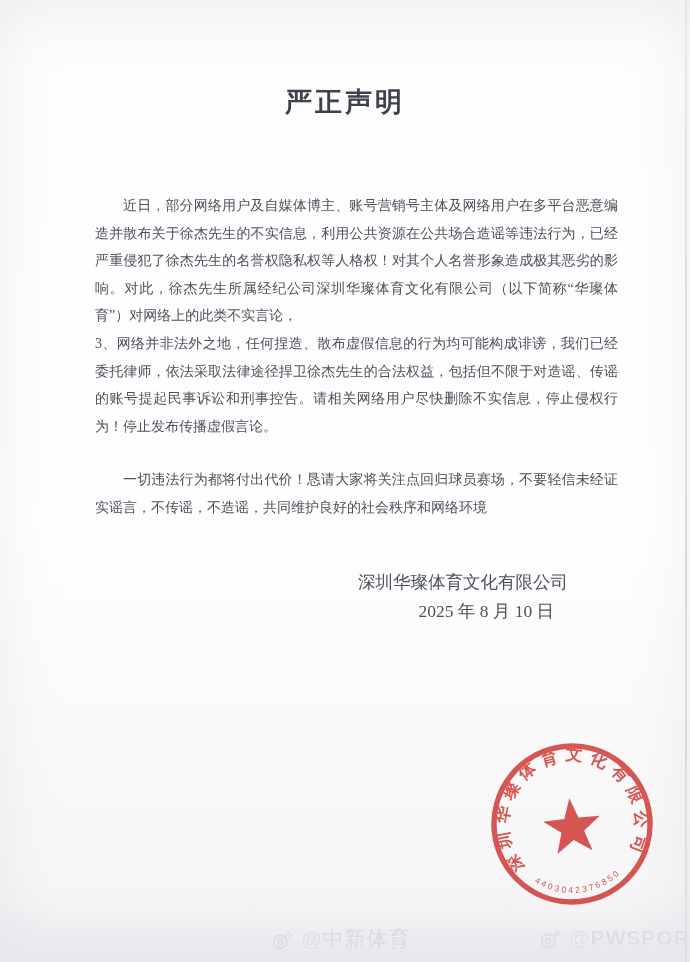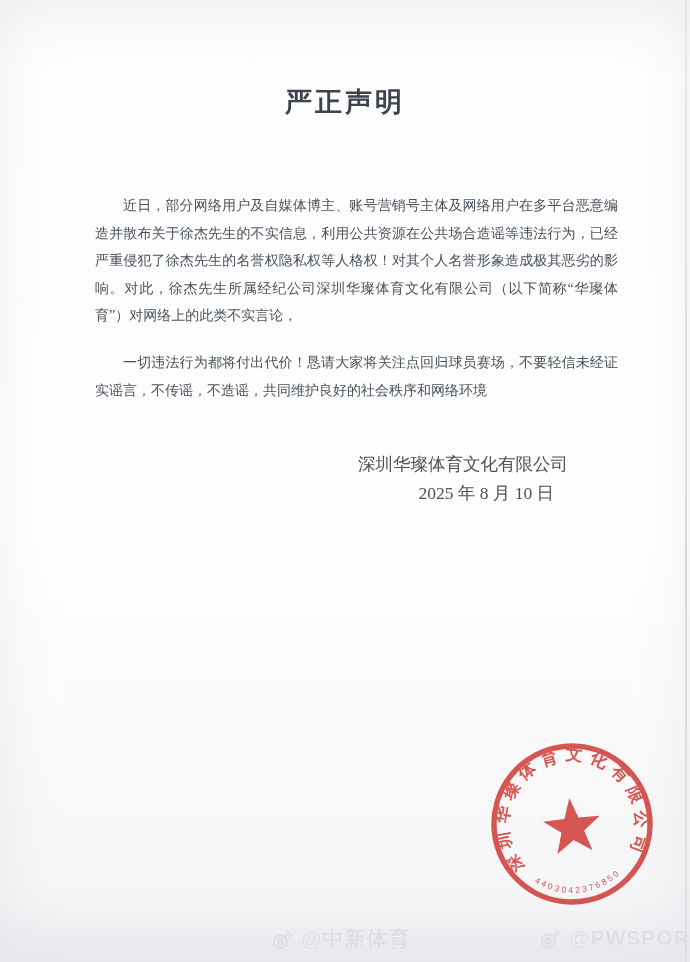--- a/index.html
+++ b/index.html
@@ -34,21 +34,21 @@
   .doc-body {
     margin: 72px 72px 0 95px;
     width: 523px;
     font-size: 14px;
     line-height: 27.6px;
     text-align: justify;
     color: #4a515b;
   }
   .doc-body p { margin: 0; }
   .doc-body p.indent { text-indent: 2em; }
-  .doc-body p.closing { margin-top: 19px; }
+  .doc-body p.closing { margin-top: 26px; }
   .signature {
     margin-top: 46px;
     text-align: right;
     padding-right: 122px;
     font-size: 17.5px;
     line-height: 29px;
     color: #4a515b;
   }
   .signature .sig-date { padding-right: 14px; }
   .seal {
@@ -82,20 +82,21 @@
 </style>
 </head>
 <body>
 
 <div class="photo">
 
   <h1 class="page-title">严正声明</h1>
 
   <div class="doc-body">
     <p class="indent">近日，部分网络用户及自媒体博主、账号营销号主体及网络用户在多平台恶意编造并散布关于徐杰先生的不实信息，利用公共资源在公共场合造谣等违法行为，已经严重侵犯了徐杰先生的名誉权隐私权等人格权！对其个人名誉形象造成极其恶劣的影响。对此，徐杰先生所属经纪公司深圳华璨体育文化有限公司（以下简称“华璨体育”）对网络上的此类不实言论，</p>
+    <p>3、网络并非法外之地，任何捏造、散布虚假信息的行为均可能构成诽谤，我们已经委托律师，依法采取法律途径捍卫徐杰先生的合法权益，包括但不限于对造谣、传谣的账号提起民事诉讼和刑事控告。请相关网络用户尽快删除不实信息，停止侵权行为！停止发布传播虚假言论。</p>
     <p class="indent closing">一切违法行为都将付出代价！恳请大家将关注点回归球员赛场，不要轻信未经证实谣言，不传谣，不造谣，共同维护良好的社会秩序和网络环境</p>
   </div>
 
   <div class="signature">
     <div class="sig-company">深圳华璨体育文化有限公司</div>
     <div class="sig-date">2025 年 8 月 10 日</div>
   </div>
 
   <svg class="seal" viewBox="0 0 168 168">
     <circle cx="84" cy="84" r="78" fill="none" stroke="#d8413c" stroke-width="5.5"></circle>

